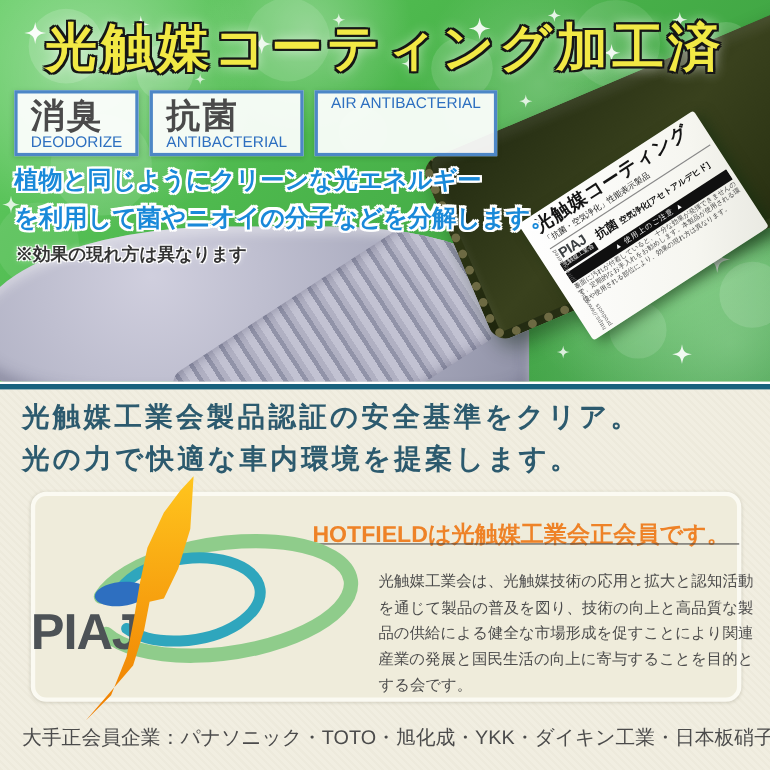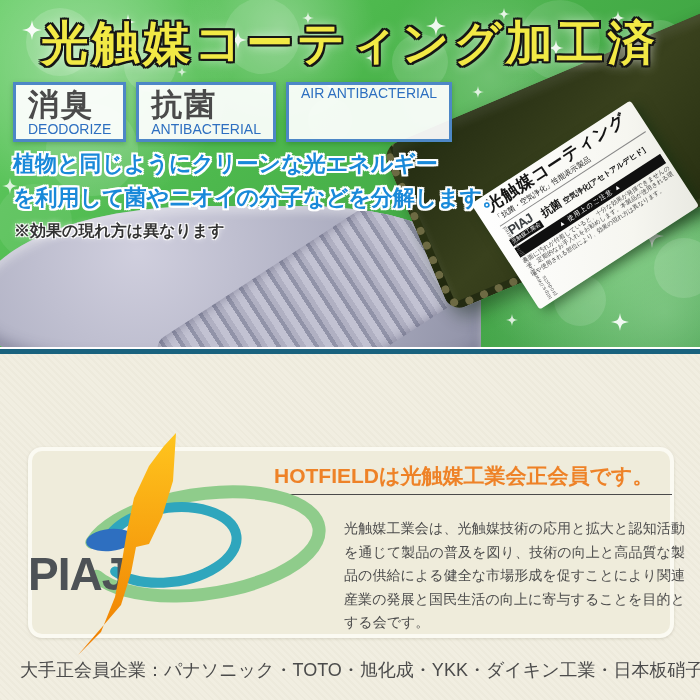--- a/index.html
+++ b/index.html
@@ -81,21 +81,21 @@
   .cert{position:absolute;left:0;top:354px;width:700px;height:346px;overflow:hidden;
     background:
       repeating-linear-gradient(45deg,rgba(210,205,185,.12) 0 2px,rgba(255,255,255,0) 2px 5px),
       #f1eee1;}
   .cert-heading{position:absolute;left:20px;top:6px;margin:0;
     font-family:"DejaVu Serif","Liberation Serif",serif;font-weight:bold;font-size:25px;letter-spacing:3px;
     line-height:38px;color:#2c5a6e;white-space:nowrap;}
   .member-box{position:absolute;left:28px;top:93px;width:646px;height:191px;box-sizing:border-box;
     border:4px solid #fbfaf2;border-radius:14px;background:#efecdb;
     box-shadow:0 1px 3px rgba(90,85,60,.18);}
-  .member-heading{position:absolute;left:270px;top:104px;margin:4px;font-size:21px;font-weight:bold;
+  .member-heading{position:absolute;left:270px;top:104px;margin:14px;font-size:21px;font-weight:bold;
     color:#ee8227;white-space:nowrap;}
   .member-rule{position:absolute;left:270px;top:140px;width:402px;border:0;border-top:1px solid #4a4a4a;margin:0;}
   .member-desc{position:absolute;left:331px;top:150px;width:341px;margin:13px;
     font-size:14px;line-height:23.5px;color:#4c4c4c;text-align:justify;}
   .piaj-svg{position:absolute;left:0;top:0;pointer-events:none;}
   .companies{position:absolute;left:20px;top:304px;margin:0;font-size:18px;color:#4b4b4b;white-space:nowrap;}
 </style>
 </head>
 <body>
 
@@ -195,20 +195,24 @@
     <p class="lead l1">植物と同じようにクリーンな光エネルギー</p>
     <p class="lead l2">を利用して菌やニオイの分子などを分解します。</p>
     <p class="note">※効果の現れ方は異なります</p>
 
   </section>
 
   <div class="divider"></div>
 
   <section class="cert">
 
+    <h2 class="cert-heading">
+      <span>光触媒工業会製品認証の安全基準をクリア。</span><br>
+      <span>光の力で快適な車内環境を提案します。</span>
+    </h2>
 
     <div class="member-box"></div>
 
     <h3 class="member-heading">HOTFIELDは光触媒工業会正会員です。</h3>
     <hr class="member-rule">
     <p class="member-desc">光触媒工業会は、光触媒技術の応用と拡大と認知活動を通じて製品の普及を図り、技術の向上と高品質な製品の供給による健全な市場形成を促すことにより関連産業の発展と国民生活の向上に寄与することを目的とする会です。</p>
 
     <svg class="piaj-svg" width="700" height="346" viewBox="0 354 700 346" aria-hidden="true">
       <defs>
         <linearGradient id="boltg" x1="0" y1="433" x2="0" y2="655" gradientUnits="userSpaceOnUse">

